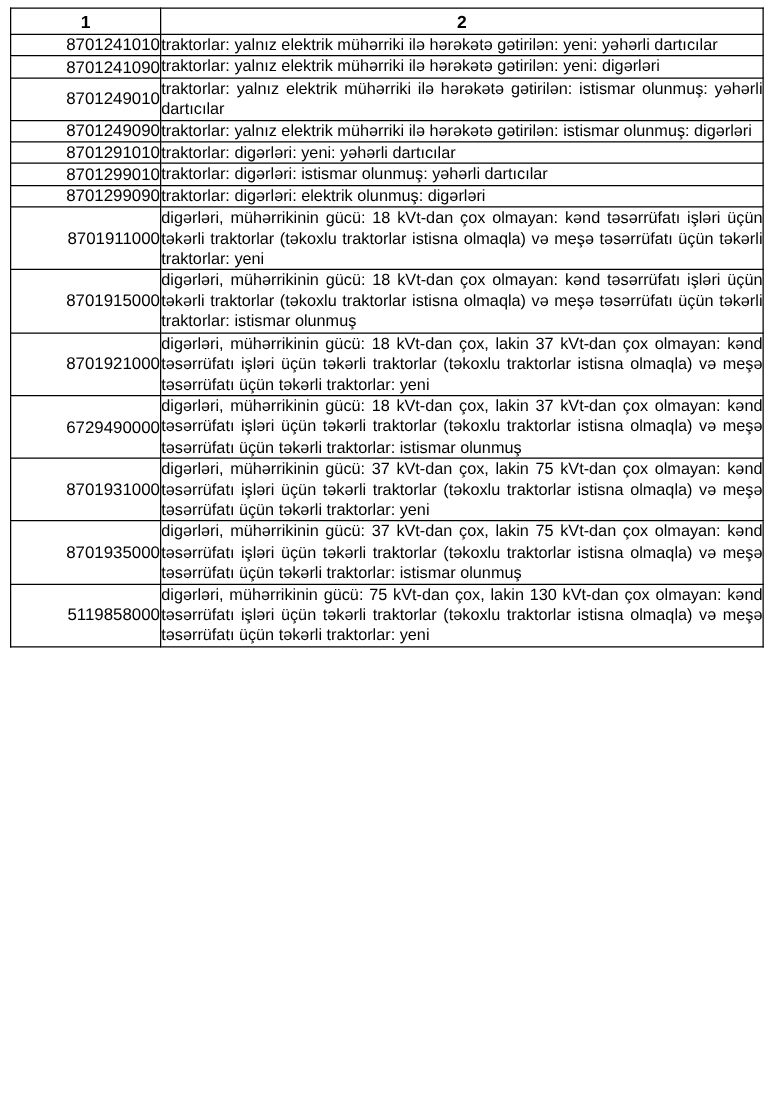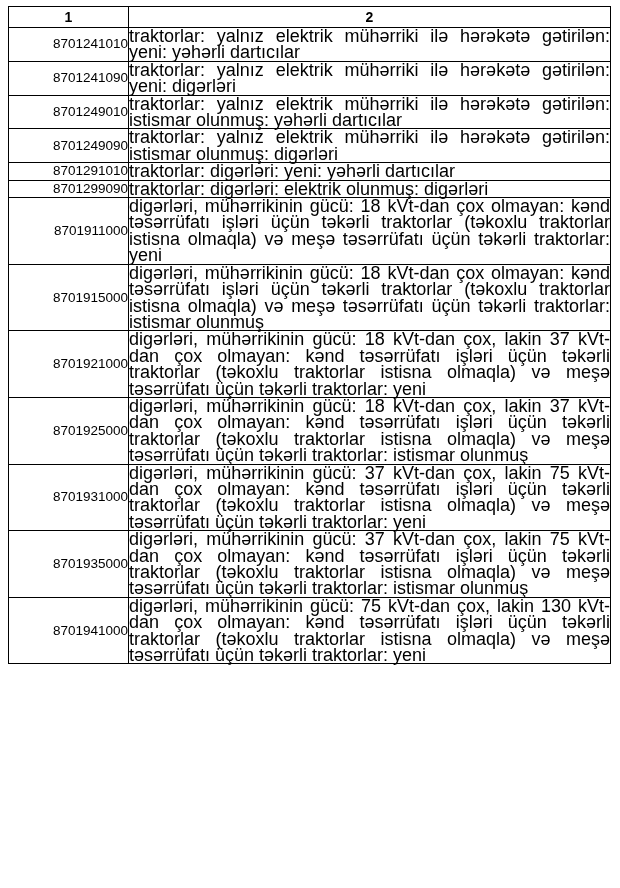--- a/index.html
+++ b/index.html
@@ -43,21 +43,21 @@
   td.code {
     text-align: right;
     font-size: 13.5px;
     line-height: 16px;
     padding: 2px 2px;
     white-space: nowrap;
   }
   td.desc {
     text-align: justify;
     text-justify: inter-word;
-    font-size: 18px;
+    font-size: 13px;
     line-height: 16.4px;
     padding: 2px 5px 3px 5px;
     hyphens: none;
   }
   td.desc.single {
     white-space: nowrap;
     text-align: left;
   }
   
   td.desc > span.j {
@@ -104,20 +104,24 @@
           <td class="code">8701249090</td>
           <td class="desc">
             <span class="j">traktorlar: yalnız elektrik mühərriki ilə hərəkətə gətirilən: istismar olunmuş: digərləri</span>
           </td>
         </tr>
         <tr>
           <td class="code">8701291010</td>
           <td class="desc single">traktorlar: digərləri: yeni: yəhərli dartıcılar</td>
         </tr>
         <tr>
+          <td class="code">8701299010</td>
+          <td class="desc single">traktorlar: digərləri: istismar olunmuş: yəhərli dartıcılar</td>
+        </tr>
+        <tr>
           <td class="code">8701299090</td>
           <td class="desc single">traktorlar: digərləri: elektrik olunmuş: digərləri</td>
         </tr>
         <tr>
           <td class="code">8701911000</td>
           <td class="desc">
             <span class="j">digərləri, mühərrikinin gücü: 18 kVt-dan çox olmayan: kənd təsərrüfatı işləri üçün təkərli traktorlar (təkoxlu traktorlar istisna olmaqla) və meşə təsərrüfatı üçün təkərli traktorlar: yeni</span>
           </td>
         </tr>
         <tr>
@@ -126,38 +130,38 @@
             <span class="j">digərləri, mühərrikinin gücü: 18 kVt-dan çox olmayan: kənd təsərrüfatı işləri üçün təkərli traktorlar (təkoxlu traktorlar istisna olmaqla) və meşə təsərrüfatı üçün təkərli traktorlar: istismar olunmuş</span>
           </td>
         </tr>
         <tr>
           <td class="code">8701921000</td>
           <td class="desc">
             <span class="j">digərləri, mühərrikinin gücü: 18 kVt-dan çox, lakin 37 kVt-dan çox olmayan: kənd təsərrüfatı işləri üçün təkərli traktorlar (təkoxlu traktorlar istisna olmaqla) və meşə təsərrüfatı üçün təkərli traktorlar: yeni</span>
           </td>
         </tr>
         <tr>
-          <td class="code">8701925000</td>
+          <td class="code">6729490000</td>
           <td class="desc">
             <span class="j">digərləri, mühərrikinin gücü: 18 kVt-dan çox, lakin 37 kVt-dan çox olmayan: kənd təsərrüfatı işləri üçün təkərli traktorlar (təkoxlu traktorlar istisna olmaqla) və meşə təsərrüfatı üçün təkərli traktorlar: istismar olunmuş</span>
           </td>
         </tr>
         <tr>
           <td class="code">8701931000</td>
           <td class="desc">
             <span class="j">digərləri, mühərrikinin gücü: 37 kVt-dan çox, lakin 75 kVt-dan çox olmayan: kənd təsərrüfatı işləri üçün təkərli traktorlar (təkoxlu traktorlar istisna olmaqla) və meşə təsərrüfatı üçün təkərli traktorlar: yeni</span>
           </td>
         </tr>
         <tr>
           <td class="code">8701935000</td>
           <td class="desc">
             <span class="j">digərləri, mühərrikinin gücü: 37 kVt-dan çox, lakin 75 kVt-dan çox olmayan: kənd təsərrüfatı işləri üçün təkərli traktorlar (təkoxlu traktorlar istisna olmaqla) və meşə təsərrüfatı üçün təkərli traktorlar: istismar olunmuş</span>
           </td>
         </tr>
         <tr>
-          <td class="code">8701941000</td>
+          <td class="code">5119858000</td>
           <td class="desc">
             <span class="j">digərləri, mühərrikinin gücü: 75 kVt-dan çox, lakin 130 kVt-dan çox olmayan: kənd təsərrüfatı işləri üçün təkərli traktorlar (təkoxlu traktorlar istisna olmaqla) və meşə təsərrüfatı üçün təkərli traktorlar: yeni</span>
           </td>
         </tr>
       </tbody>
   </table>
 </div>
 
 </body></html>

